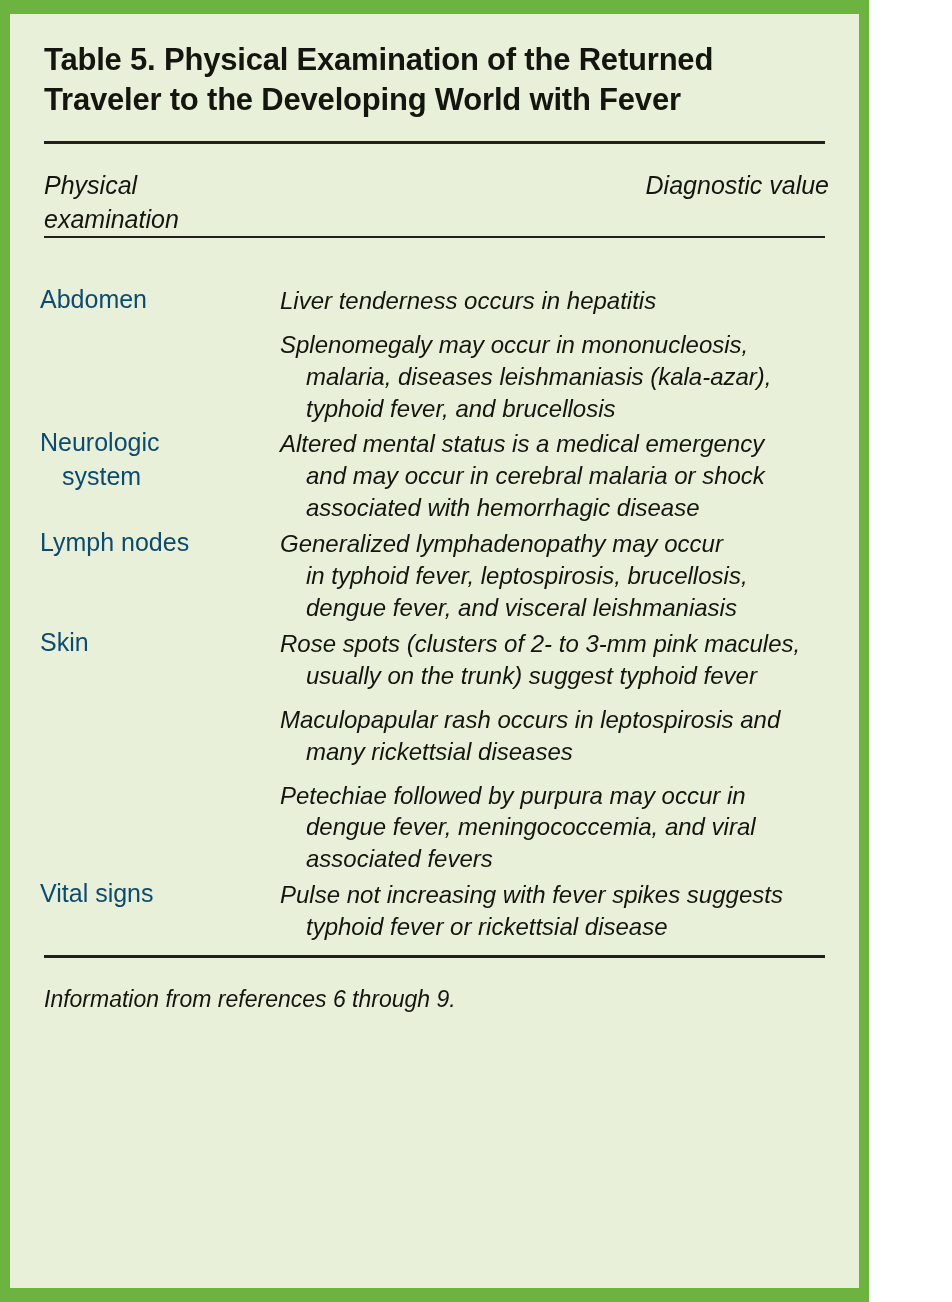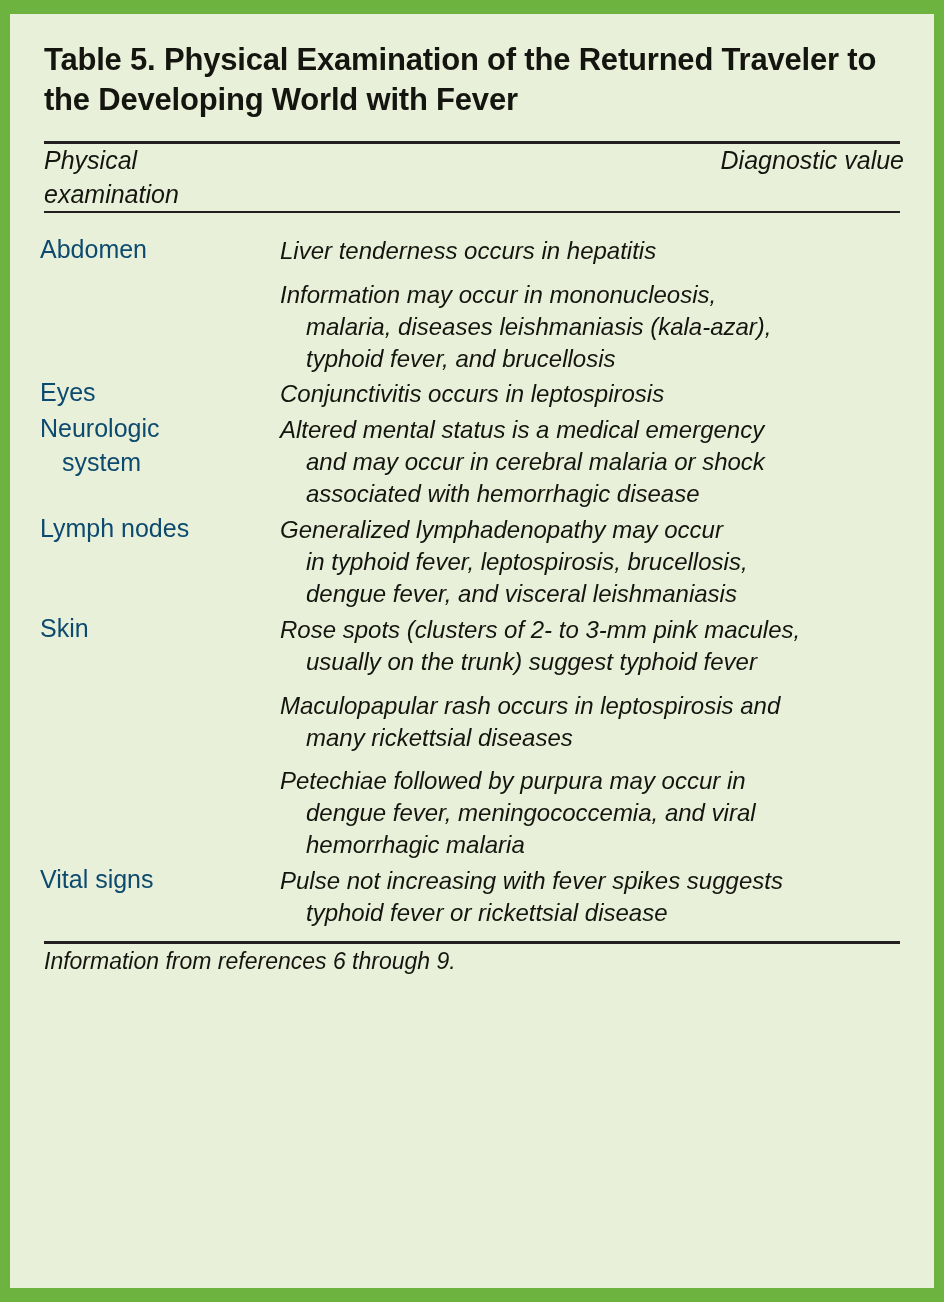--- a/index.html
+++ b/index.html
@@ -8,21 +8,21 @@
   }
   body {
     width: 952px;
     height: 1302px;
     background: #ffffff;
     font-family: "Liberation Sans", sans-serif;
   }
   .table-card {
     position: relative;
     box-sizing: border-box;
-    width: 944px;
+    width: 869px;
     height: 1302px;
     background: #e9f0da;
     border-top: 14px solid #6cb33f;
     border-bottom: 14px solid #6cb33f;
     border-left: 10px solid #6cb33f;
     border-right: 10px solid #6cb33f;
     padding: 0;
   }
   .inner {
     box-sizing: border-box;
@@ -47,20 +47,21 @@
     margin: 0 4px 0 4px;
   }
   .rule-bottom {
     border-top: 3px solid #231f20;
     margin: 10px 4px 0 4px;
   }
   table.tbl {
     width: 100%;
     border-collapse: collapse;
     table-layout: fixed;
+    margin-top: 25px;
   }
   table.tbl td {
     vertical-align: top;
     padding: 0;
   }
   .col-a { width: 240px; }
   .col-b { width: auto; }
   .head-row td {
     font-style: italic;
     font-size: 25px;
@@ -96,21 +97,21 @@
   }
   .val-line .cont {
     display: block;
     padding-left: 26px;
   }
   .val-line:last-child { padding-bottom: 2px; }
   .footnote {
     font-style: italic;
     font-size: 23px;
     color: #15150f;
-    padding: 4px 4px 0 4px;
+    padding: 28px 4px 0 4px;
   }
 </style>
 </head>
 <body>
 
 <div class="table-card">
   <div class="inner">
 
     <div class="table-title">Table 5. Physical Examination of the Returned Traveler to the Developing World with Fever</div>
 
@@ -139,37 +140,27 @@
 
       <tr>
         <td class="col-a cat">
           <span>Abdomen</span>
         </td>
         <td class="col-b vals">
           <div class="val-line">
             <span>Liver tenderness occurs in hepatitis</span>
           </div>
           <div class="val-line">
-            <span>Information may occur in mononucleosis,</span>
+            <span>Splenomegaly may occur in mononucleosis,</span>
             <span class="cont">malaria, diseases leishmaniasis (kala-azar),</span>
             <span class="cont">typhoid fever, and brucellosis</span>
           </div>
         </td>
       </tr>
 
-      <tr>
-        <td class="col-a cat">
-          <span>Eyes</span>
-        </td>
-        <td class="col-b vals">
-          <div class="val-line">
-            <span>Conjunctivitis occurs in leptospirosis</span>
-          </div>
-        </td>
-      </tr>
 
       <tr>
         <td class="col-a cat">
           <span>Neurologic</span>
           <span class="wrap2">system</span>
         </td>
         <td class="col-b vals">
           <div class="val-line">
             <span>Altered mental status is a medical emergency</span>
             <span class="cont">and may occur in cerebral malaria or shock</span>
@@ -200,21 +191,21 @@
             <span>Rose spots (clusters of 2- to 3-mm pink macules,</span>
             <span class="cont">usually on the trunk) suggest typhoid fever</span>
           </div>
           <div class="val-line">
             <span>Maculopapular rash occurs in leptospirosis and</span>
             <span class="cont">many rickettsial diseases</span>
           </div>
           <div class="val-line">
             <span>Petechiae followed by purpura may occur in</span>
             <span class="cont">dengue fever, meningococcemia, and viral</span>
-            <span class="cont">hemorrhagic malaria</span>
+            <span class="cont">associated fevers</span>
           </div>
         </td>
       </tr>
 
       <tr>
         <td class="col-a cat">
           <span>Vital signs</span>
         </td>
         <td class="col-b vals">
           <div class="val-line">

